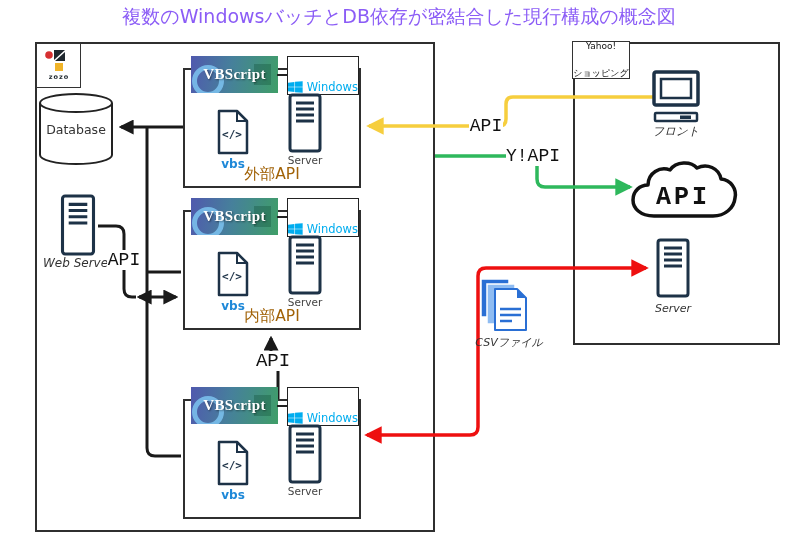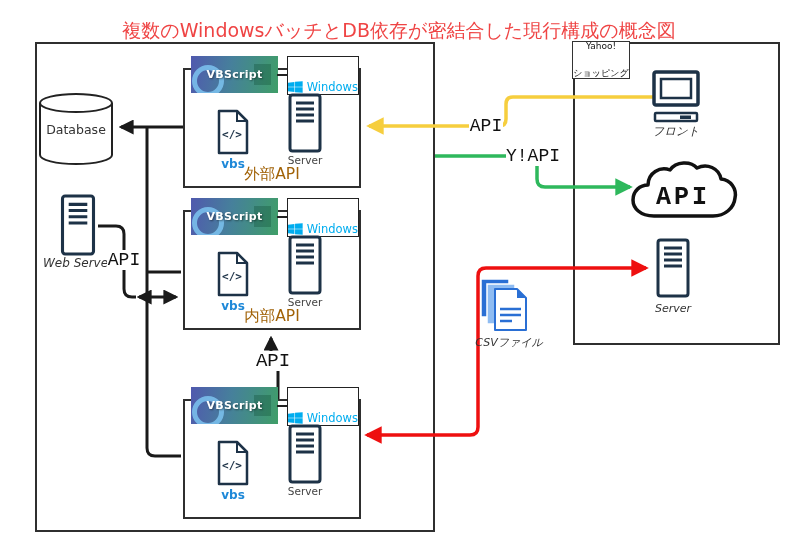--- a/index.html
+++ b/index.html
@@ -1,40 +1,40 @@
 <!DOCTYPE html>
 <html style="--c-yellow: #F6CE3E; --c-green: #2EB85C; --c-red: #EE1010; --c-line: #1A1A1A; --c-border: #2F2F2F; --c-windows-blue: #00ADEF; --c-vbs-blue: #1E88D8; --c-navy: #1D3247; --c-csv-blue: #2A6FD4; --c-csv-blue-light: #8FBCF2; --c-vbscript-left: #5059AE; --c-vbscript-right: #3F9E68; --c-zozo-red: #D63031; --c-zozo-yellow: #F0B429; --c-zozo-dark: #1E272E;"><head>
 <meta charset="utf-8">
 <style>
   html,body{margin:0;padding:0;background:#fff;}
   .canvas{position:relative;width:798px;height:556px;background:#fff;overflow:hidden;
           font-family:"DejaVu Sans","Liberation Sans",sans-serif;color:#111;}
   .abs{position:absolute;}
-  .title{left:0;right:0;top:4px;text-align:center;font-size:19px;color:#ef4444;margin-top:14px;}
+  .title{left:0;right:0;top:4px;text-align:center;font-size:19px;color:#8b5cf6;}
   .panel{border:2px solid var(--c-border);background:transparent;}
   .outer-panel{left:35px;top:42px;width:396px;height:486px;}
   .yahoo-panel{left:573px;top:42px;width:203px;height:299px;}
   .yahoo-tag{left:572px;top:41px;width:56px;height:36px;border:1.5px solid #333;background:#fff;
              display:flex;flex-direction:column;align-items:center;justify-content:center;
              font-size:9px;line-height:1.25;gap:16px;}
   .zozo-box{left:36px;top:43px;width:43px;height:43px;border:1.5px solid #333;background:#fff;
             display:flex;align-items:center;justify-content:center;}
   svg{display:block;}
   .conn{left:0;top:0;pointer-events:none;}
   
   .module{left:183px;width:174px;height:116px;border:2px solid var(--c-border);background:#fff;}
   .m0{top:68px;} .m1{top:210px;} .m2{top:399px;}
   .vbs-badge{position:absolute;left:6px;top:-14px;width:87px;height:37px;overflow:hidden;
              background:linear-gradient(100deg,var(--c-vbscript-left) 0%,#46809b 45%,var(--c-vbscript-right) 100%);
              display:flex;align-items:center;justify-content:center;}
   .swirl{position:absolute;left:1px;top:9px;width:22px;height:22px;border:5px solid rgba(125,195,240,.85);
          border-radius:50%;}
   .hdr-accent{position:absolute;right:7px;top:8px;width:17px;height:21px;background:rgba(10,70,45,.30);}
-  .vbs-badge-text{position:relative;color:#fff;font-weight:bold;font-size:11px;letter-spacing:.3px;
-                  text-shadow:1px 1px 2px rgba(0,0,0,.45);}
+  .vbs-badge-text{position:relative;color:#fff;font-weight:bold;font-size:15px;letter-spacing:.3px;
+                  text-shadow:1px 1px 2px rgba(0,0,0,.45);font-family:Liberation Serif, serif;}
   .hdr-link{position:absolute;left:92px;top:4px;width:11px;height:2px;background:#222;}
   .win-badge{position:absolute;left:102px;top:-14px;width:70px;height:37px;border:1.5px solid #222;
              background:#fff;display:flex;align-items:flex-end;justify-content:center;gap:4px;}
   .win-text{color:var(--c-windows-blue);font-size:11.5px;}
   .vbs-file{position:absolute;left:31px;top:39px;}
   .vbs-label{position:absolute;left:23px;top:87px;width:50px;text-align:center;
              font-size:12px;font-weight:bold;color:var(--c-vbs-blue);}
   .srv-icon{position:absolute;left:103px;top:23px;}
   .srv-label{position:absolute;left:95px;top:84px;width:50px;text-align:center;font-size:10.5px;color:#444;}
   .mod-name{position:absolute;left:0;bottom:1px;width:100%;text-align:center;font-size:15.5px;color:#a16207;}
@@ -74,20 +74,29 @@
       <path d="M98 226 H116 Q124 226 124 234 V289 Q124 297 132 297 H136"></path>
       <path d="M139 297 H176" marker-start="url(#ah-line)" marker-end="url(#ah-line)"></path>
       <path d="M278 400 V371"></path>
       <path d="M271 371 V338" marker-end="url(#ah-line)"></path>
     </g>
     <path d="M653 97 H513 Q506 97 506 104 V119 Q506 126 499 126 H369" fill="none" style="stroke:var(--c-yellow)" stroke-width="3.5" marker-end="url(#ah-yellow)"></path>
     <path d="M435 156 H529 Q537 156 537 164 V179 Q537 187 545 187 H630" fill="none" style="stroke:var(--c-green)" stroke-width="3.5" marker-end="url(#ah-green)"></path>
     <path d="M367 435 H470 Q478 435 478 427 V276 Q478 268 486 268 H646" fill="none" style="stroke:var(--c-red)" stroke-width="3.5" marker-start="url(#ah-red)" marker-end="url(#ah-red)"></path>
   </svg>
 
+  <div class="abs zozo-box">
+    <svg width="40" height="40" viewBox="0 0 40 40">
+      <circle cx="10" cy="9" r="3.8" style="fill:var(--c-zozo-red)"></circle>
+      <polygon points="15,4 26,4 15,14" style="fill:var(--c-zozo-dark)"></polygon>
+      <polygon points="26,6 26,15 16,15" style="fill:var(--c-zozo-dark)"></polygon>
+      <rect x="16" y="17" width="8" height="8" style="fill:var(--c-zozo-yellow)"></rect>
+      <text x="20" y="33" text-anchor="middle" font-size="6.5" font-weight="bold" letter-spacing="1" style="fill:var(--c-zozo-dark)">zozo</text>
+    </svg>
+  </div>
 
   <svg class="abs" style="left:38px;top:92px;" width="76" height="74" viewBox="0 0 76 74">
     <path d="M2 11 V63 A36 9 0 0 0 74 63 V11" fill="#fff" stroke="#222" stroke-width="2"></path>
     <ellipse cx="38" cy="11" rx="36" ry="9" fill="#fff" stroke="#222" stroke-width="2"></ellipse>
     <text x="38" y="42" text-anchor="middle" font-size="12.5" fill="#333">Database</text>
   </svg>
 
   <svg class="abs" style="left:60px;top:194px;" width="36" height="62" viewBox="0 0 34 60">
     <rect x="2" y="2" width="30" height="56" rx="2.5" fill="#fff" style="stroke:var(--c-navy)" stroke-width="3"></rect>
     <path d="M8 10 H26 M8 16 H26 M8 22 H26 M8 28 H26" style="stroke:var(--c-navy)" stroke-width="3"></path>

